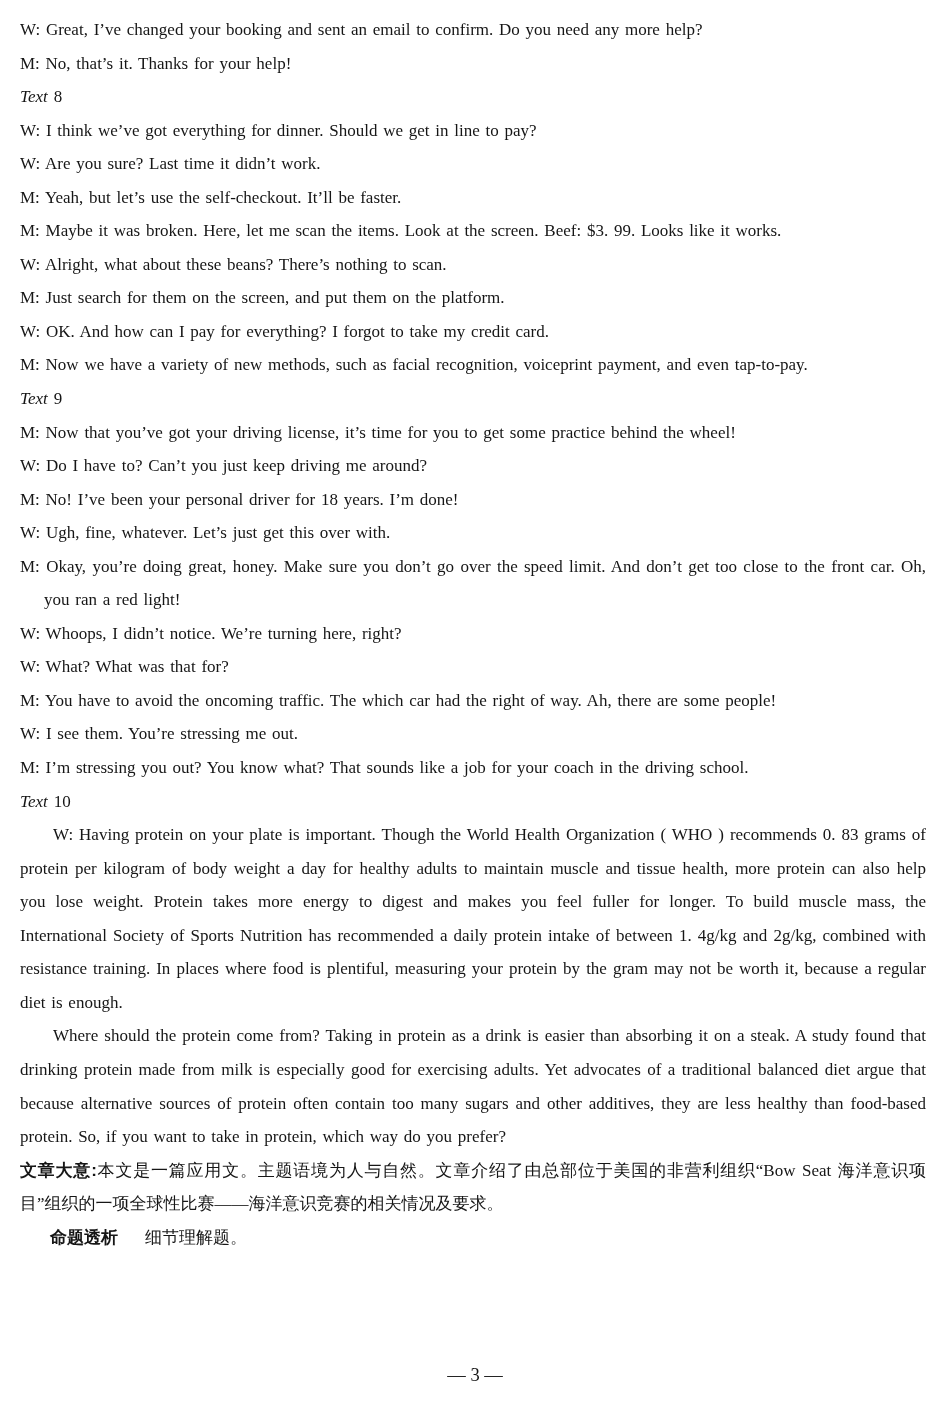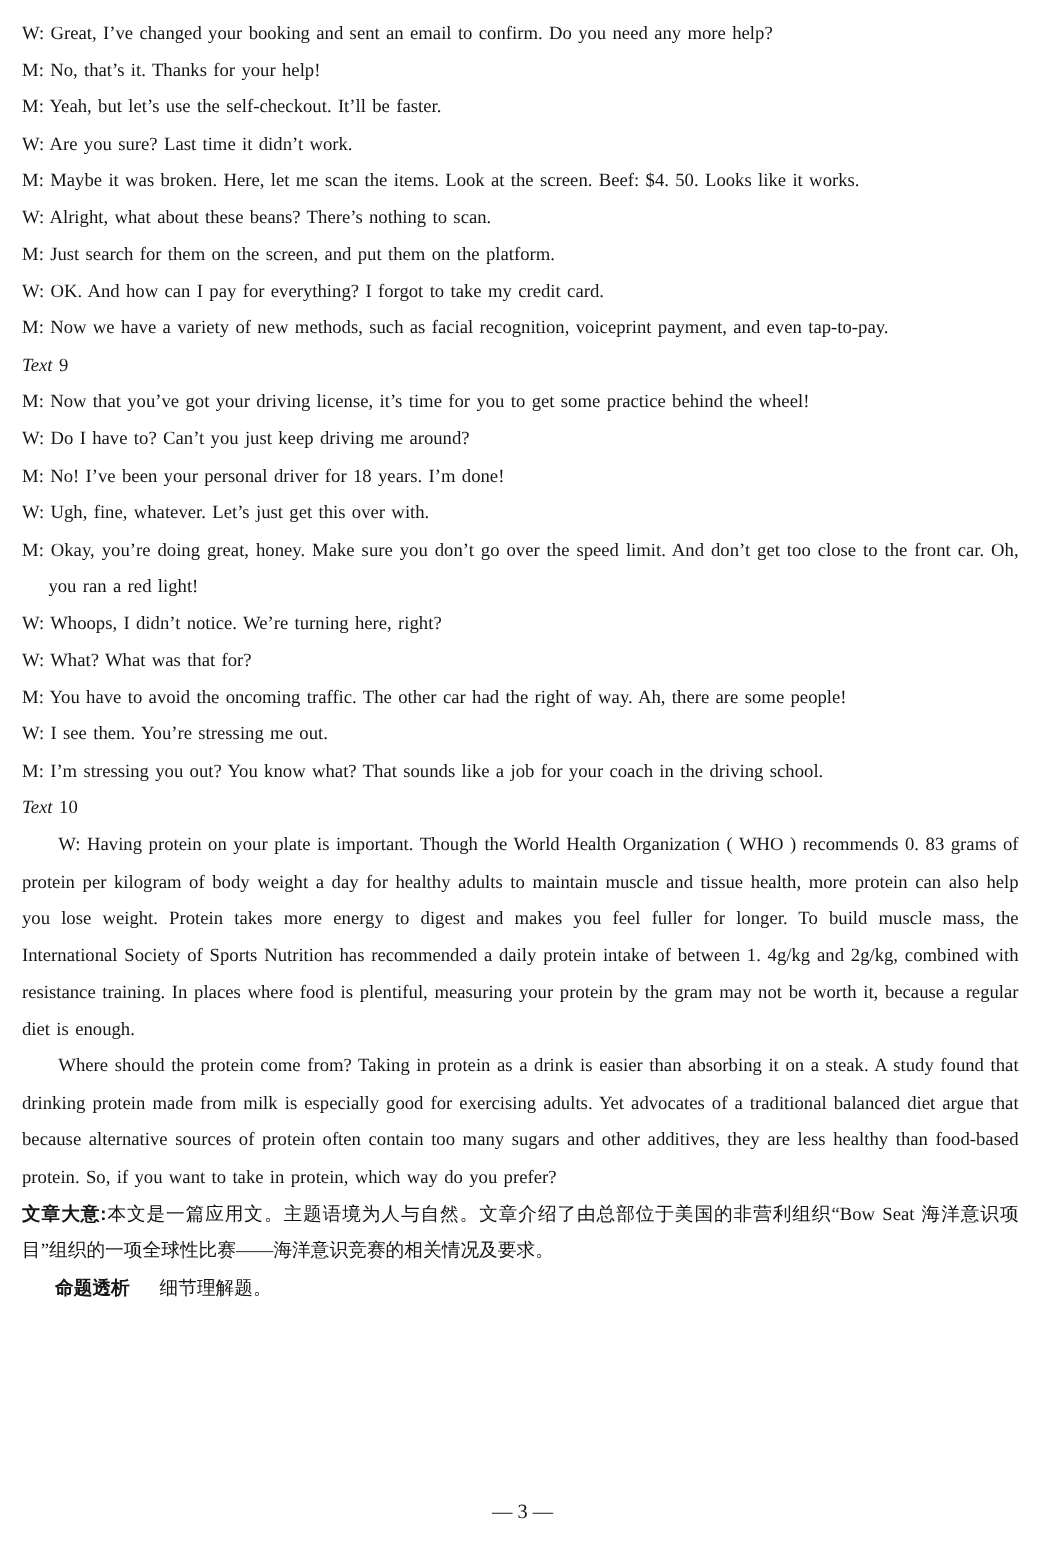--- a/index.html
+++ b/index.html
@@ -80,36 +80,38 @@
     color: #161616;
   }
 </style>
 </head>
 <body>
 
 <div class="page">
   <main class="content">
       <p class="dialogue">W: Great, I’ve changed your booking and sent an email to confirm. Do you need any more help?</p>
       <p class="dialogue">M: No, that’s it. Thanks for your help!</p>
+      <p class="heading"><i>Text</i><span class="hnum">8</span></p>
+      <p class="dialogue">W: I think we’ve got everything for dinner. Should we get in line to pay?</p>
+      <p class="dialogue">W: Are you sure? Last time it didn’t work.</p>
       <p class="dialogue">M: Yeah, but let’s use the self-checkout. It’ll be faster.</p>
-      <p class="dialogue">W: Are you sure? Last time it didn’t work.</p>
-      <p class="dialogue">M: Maybe it was broken. Here, let me scan the items. Look at the screen. Beef: $4. 50. Looks like it works.</p>
+      <p class="dialogue">M: Maybe it was broken. Here, let me scan the items. Look at the screen. Beef: $3. 99. Looks like it works.</p>
       <p class="dialogue">W: Alright, what about these beans? There’s nothing to scan.</p>
       <p class="dialogue">M: Just search for them on the screen, and put them on the platform.</p>
       <p class="dialogue">W: OK. And how can I pay for everything? I forgot to take my credit card.</p>
       <p class="dialogue">M: Now we have a variety of new methods, such as facial recognition, voiceprint payment, and even tap-to-pay.</p>
       <p class="heading"><i>Text</i><span class="hnum">9</span></p>
       <p class="dialogue">M: Now that you’ve got your driving license, it’s time for you to get some practice behind the wheel!</p>
       <p class="dialogue">W: Do I have to? Can’t you just keep driving me around?</p>
       <p class="dialogue">M: No! I’ve been your personal driver for 18 years. I’m done!</p>
       <p class="dialogue">W: Ugh, fine, whatever. Let’s just get this over with.</p>
       <p class="dialogue">M: Okay, you’re doing great, honey. Make sure you don’t go over the speed limit. And don’t get too close to the front car. Oh, you ran a red light!</p>
       <p class="dialogue">W: Whoops, I didn’t notice. We’re turning here, right?</p>
       <p class="dialogue">W: What? What was that for?</p>
-      <p class="dialogue">M: You have to avoid the oncoming traffic. The other car had the right of way. Ah, there are some people!</p>
+      <p class="dialogue">M: You have to avoid the oncoming traffic. The which car had the right of way. Ah, there are some people!</p>
       <p class="dialogue">W: I see them. You’re stressing me out.</p>
       <p class="dialogue">M: I’m stressing you out? You know what? That sounds like a job for your coach in the driving school.</p>
       <p class="heading"><i>Text</i><span class="hnum">10</span></p>
       <p class="paragraph">W: Having protein on your plate is important. Though the World Health Organization ( WHO ) recommends 0. 83 grams of protein per kilogram of body weight a day for healthy adults to maintain muscle and tissue health, more protein can also help you lose weight. Protein takes more energy to digest and makes you feel fuller for longer. To build muscle mass, the International Society of Sports Nutrition has recommended a daily protein intake of between 1. 4g/kg and 2g/kg, combined with resistance training. In places where food is plentiful, measuring your protein by the gram may not be worth it, because a regular diet is enough.</p>
       <p class="paragraph">Where should the protein come from? Taking in protein as a drink is easier than absorbing it on a steak. A study found that drinking protein made from milk is especially good for exercising adults. Yet advocates of a traditional balanced diet argue that because alternative sources of protein often contain too many sugars and other additives, they are less healthy than food-based protein. So, if you want to take in protein, which way do you prefer?</p>
       <p class="summary"><b class="cnb">文章大意:</b><span>本文是一篇应用文。主题语境为人与自然。文章介绍了由总部位于美国的非营利组织“Bow Seat 海洋意识项目”组织的一项全球性比赛——海洋意识竞赛的相关情况及要求。</span></p>
       <p class="analysis"><b class="cnb">命题透析</b><span class="atext">细节理解题。</span></p>
     </main>
   <footer class="footer">
     <span>— 3 —</span>

